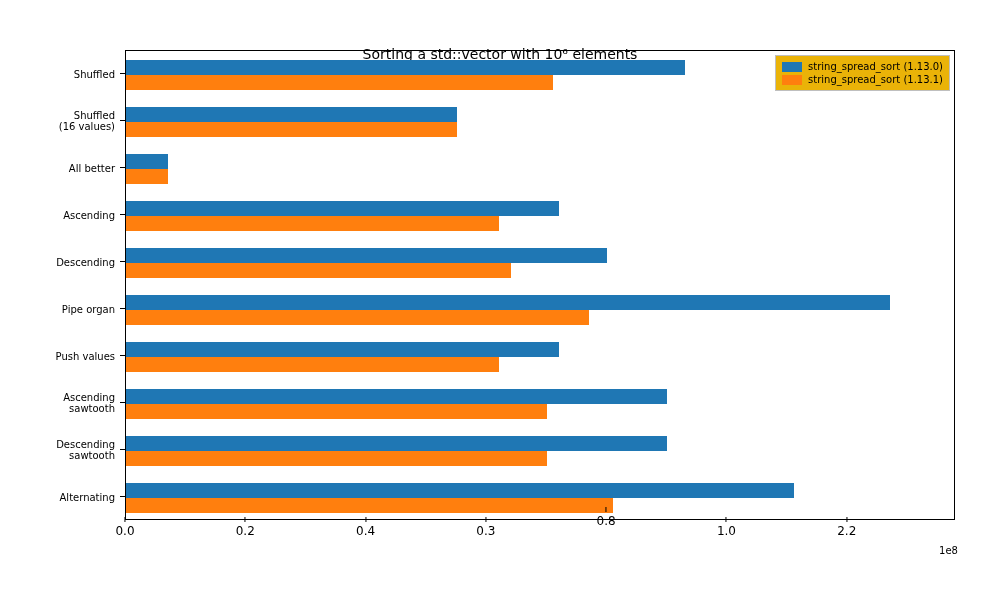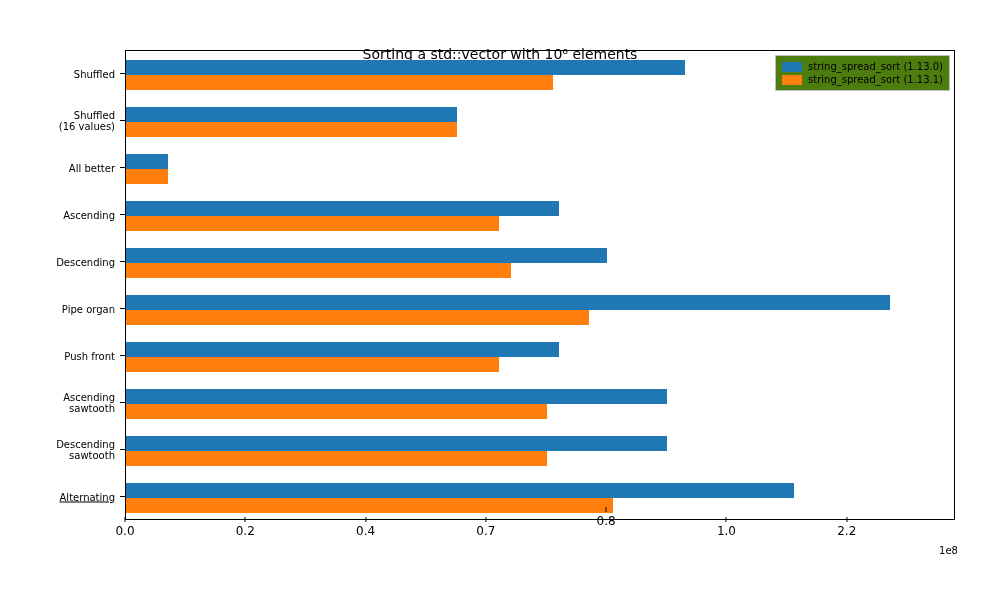--- a/index.html
+++ b/index.html
@@ -76,21 +76,21 @@
     position: absolute;
     left: 0;
     height: 15px;
   }
   .series-a { background: #1f77b4; }
   .series-b { background: #ff7f0e; }
   .legend {
     position: absolute;
     top: 4px;
     right: 4px;
-    background: #4d7c0f;
+    background: #eab308;
     border: 1px solid #bfbfbf;
     padding: 4px 6px;
     font-size: 10px;
   }
   .legend-row {
     display: flex;
     align-items: center;
     gap: 6px;
     padding: 1px 0;
   }
@@ -150,21 +150,21 @@
       <div class="x-tick" style="left: 245.29px; bottom: 62px; margin-top: 32px;">
         <div class="tickmark"></div>
         <div>0.2</div>
       </div>
       <div class="x-tick" style="left: 365.58px; bottom: 62px;">
         <div class="tickmark"></div>
         <div>0.4</div>
       </div>
       <div class="x-tick" style="left: 485.87px; bottom: 62px;">
         <div class="tickmark"></div>
-        <div>0.7</div>
+        <div>0.3</div>
       </div>
       <div class="x-tick" style="left: 606.159px; bottom: 72px;">
         <div class="tickmark"></div>
         <div>0.8</div>
       </div>
       <div class="x-tick" style="left: 726.449px; bottom: 62px;">
         <div class="tickmark"></div>
         <div>1.0</div>
       </div>
       <div class="x-tick" style="left: 846.739px; bottom: 62px;">
@@ -179,27 +179,27 @@
 (16 values)</div>
       <div style="position: absolute; left: 120px; top: 120px; width: 5px; height: 1px; background: rgb(0, 0, 0);"></div>
       <div class="y-tick-label" style="top: 167.5px;">All better</div>
       <div style="position: absolute; left: 120px; top: 167px; width: 5px; height: 1px; background: rgb(0, 0, 0);"></div>
       <div class="y-tick-label" style="top: 214.5px;">Ascending</div>
       <div style="position: absolute; left: 120px; top: 214px; width: 5px; height: 1px; background: rgb(0, 0, 0);"></div>
       <div class="y-tick-label" style="top: 261.5px;">Descending</div>
       <div style="position: absolute; left: 120px; top: 261px; width: 5px; height: 1px; background: rgb(0, 0, 0);"></div>
       <div class="y-tick-label" style="top: 308.5px;">Pipe organ</div>
       <div style="position: absolute; left: 120px; top: 308px; width: 5px; height: 1px; background: rgb(0, 0, 0);"></div>
-      <div class="y-tick-label" style="top: 355.5px;">Push front</div>
+      <div class="y-tick-label" style="top: 355.5px;">Push values</div>
       <div style="position: absolute; left: 120px; top: 355px; width: 5px; height: 1px; background: rgb(0, 0, 0);"></div>
       <div class="y-tick-label" style="top: 402.5px;">Ascending
 sawtooth</div>
       <div style="position: absolute; left: 120px; top: 402px; width: 5px; height: 1px; background: rgb(0, 0, 0);"></div>
       <div class="y-tick-label" style="top: 449.5px;">Descending
 sawtooth</div>
       <div style="position: absolute; left: 120px; top: 449px; width: 5px; height: 1px; background: rgb(0, 0, 0);"></div>
-      <div class="y-tick-label" style="top: 496.5px; text-decoration: underline;">Alternating</div>
+      <div class="y-tick-label" style="top: 496.5px;">Alternating</div>
       <div style="position: absolute; left: 120px; top: 496px; width: 5px; height: 1px; background: rgb(0, 0, 0);"></div>
     </div>
 
   <div class="x-exp">1e8</div>
 
 </div>
 
 </body></html>

